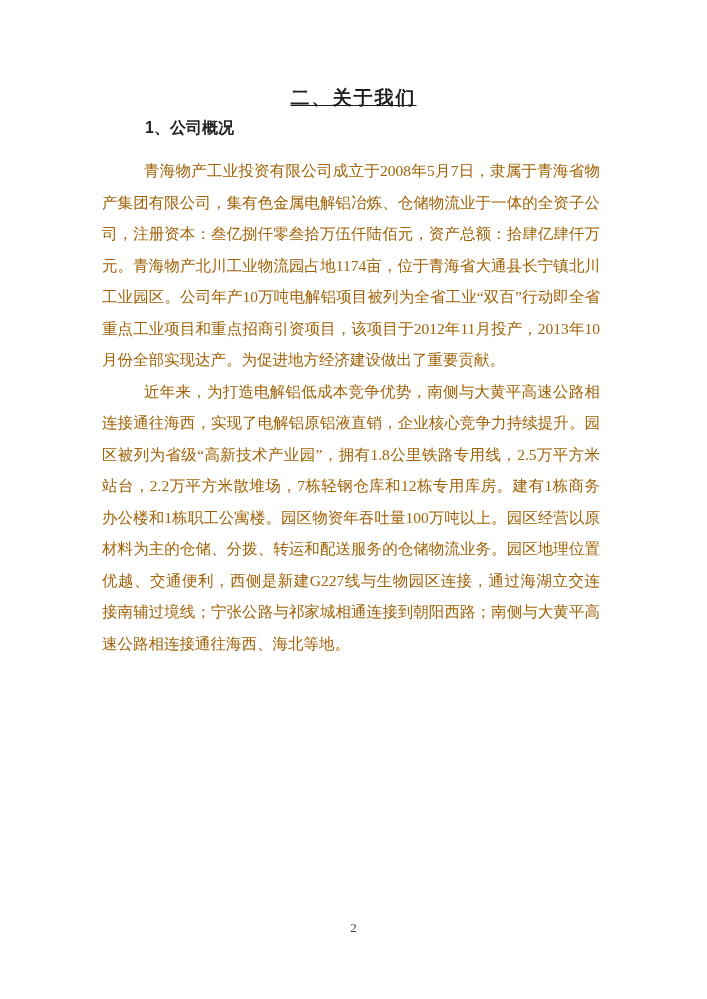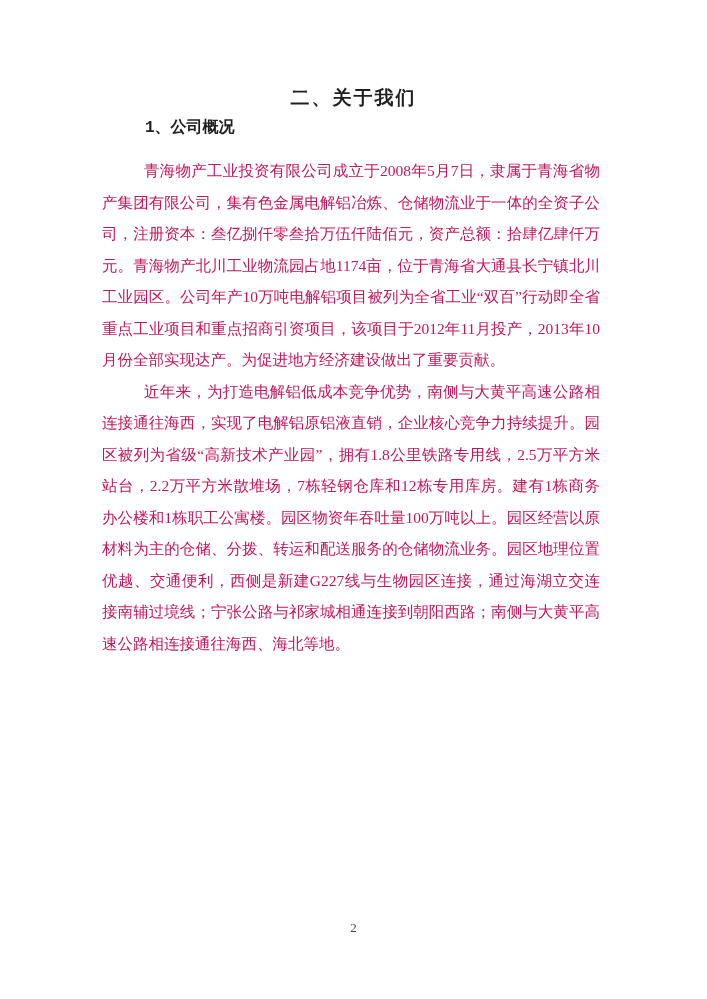--- a/index.html
+++ b/index.html
@@ -22,37 +22,38 @@
   }
   .doc-title {
     margin: 85px 0 0 0;
     line-height: 26px;
     text-align: center;
     font-size: 19px;
     font-weight: bold;
     letter-spacing: 2px;
     color: #1f1f1f;
     font-family: "Liberation Sans", "DejaVu Sans", sans-serif;
+    text-decoration: underline;
   }
   .section-heading {
     margin: 6px 9px 0 145px;
     line-height: 22px;
     font-size: 16px;
     font-weight: bold;
     color: #1f1f1f;
-    font-family: Liberation Mono, monospace;
+    font-family: Liberation Sans, sans-serif;
   }
   .body-text {
     margin: 16px 0 0 102px;
     width: 498px;
     font-size: 15.5px;
     line-height: 31.5px;
     text-align: justify;
     text-justify: inter-ideograph;
-    color: #be185d;
+    color: #a16207;
   }
   .body-text p {
     margin: 0;
     padding: 0;
     text-indent: 42px;
   }
   .page-number {
     position: absolute;
     top: 920px;
     left: 0;

